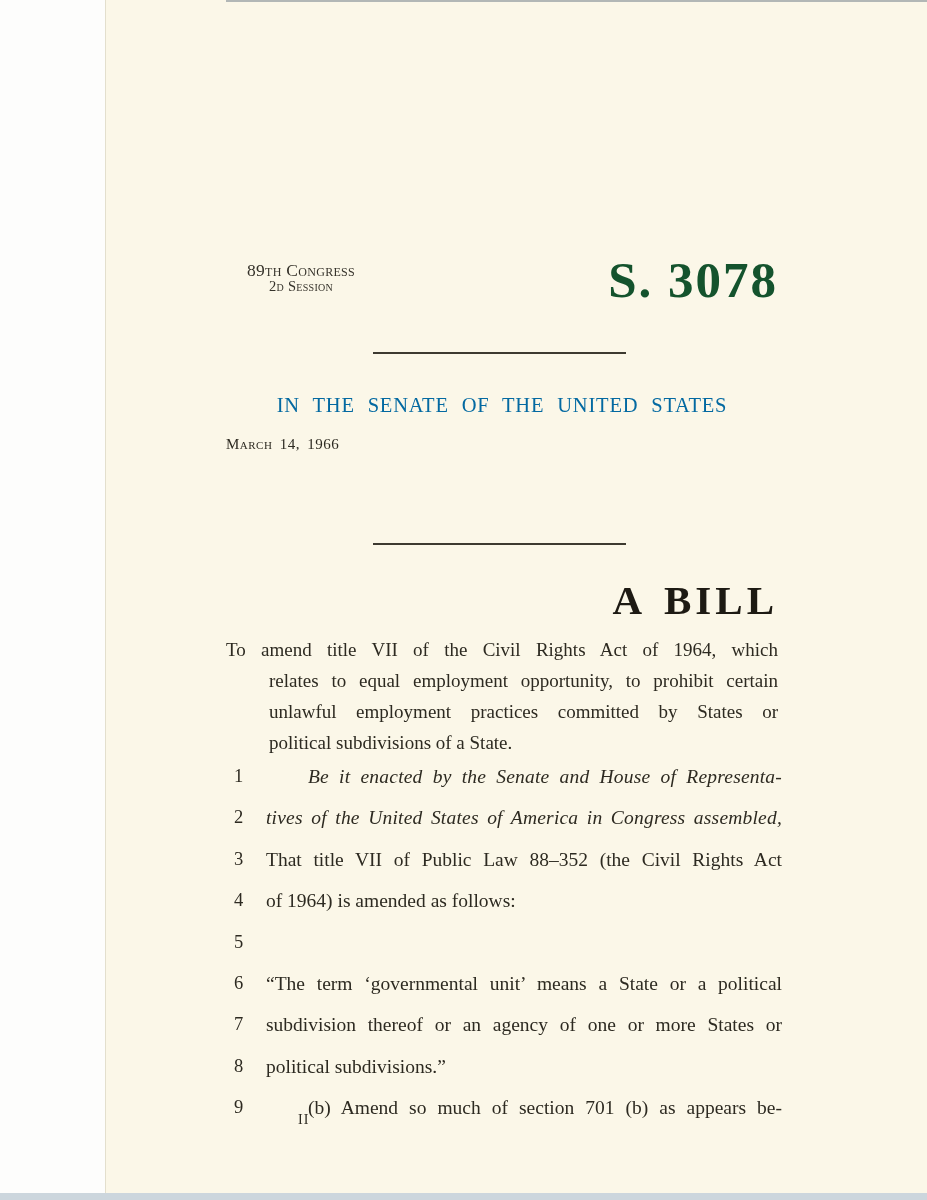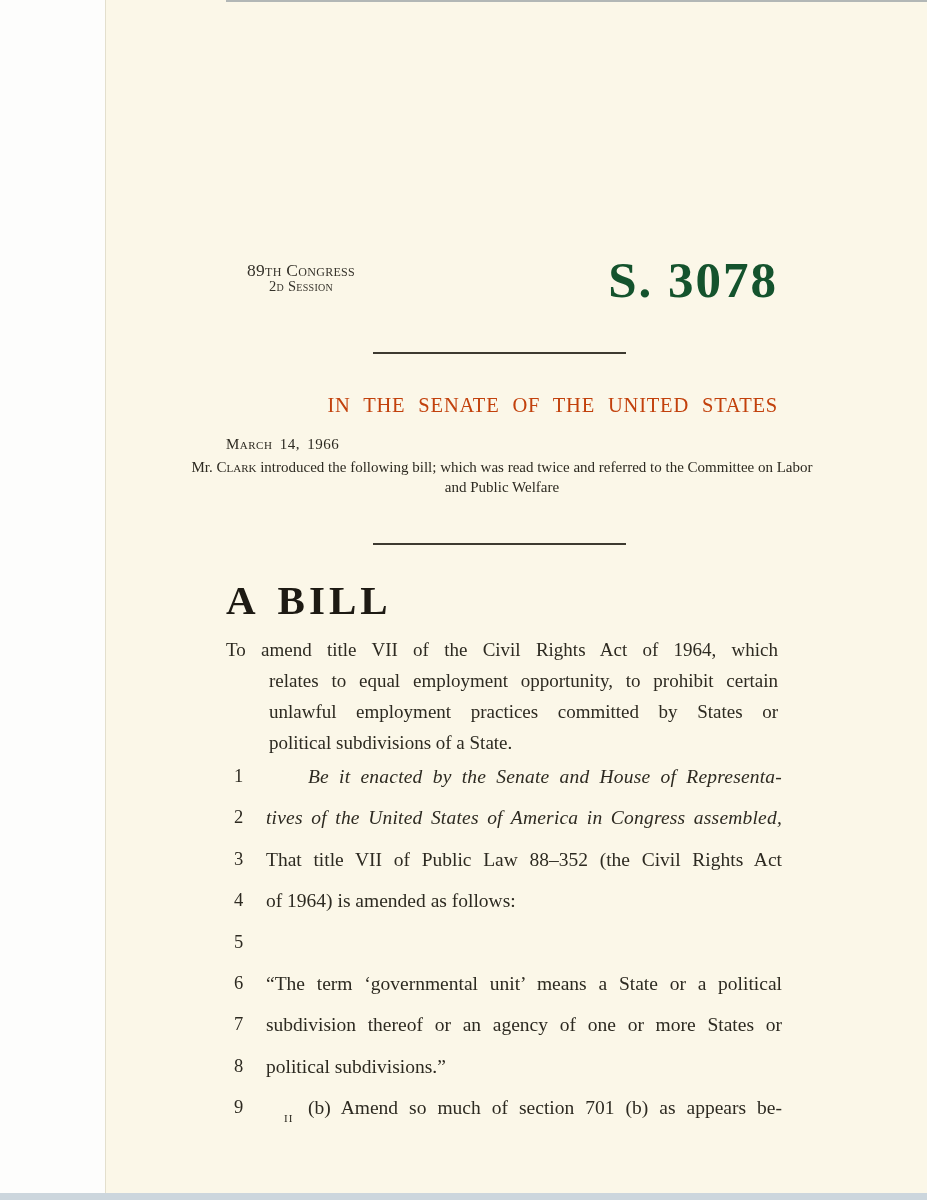--- a/index.html
+++ b/index.html
@@ -80,25 +80,25 @@
     left: 267px; 
   }
   .rule-1 { top: 352px; }
   .rule-2 { top: 543px; }
 
   .senate-line {
     position: absolute;
     top: 394px;
     left: 120px;
     width: 552px;
-    text-align: right;
+    text-align: center;
     font-size: 20.5px;
     letter-spacing: 0.8px;
     word-spacing: 7px;
-    color: #c2410c;
+    color: #0369a1;
     white-space: nowrap;
   }
   .date-line {
     position: absolute;
     top: 436px;
     left: 120px;
     width: 552px;
     text-align: left;
     font-size: 15px;
     letter-spacing: 0.5px;
@@ -112,21 +112,21 @@
     text-align: center;
     font-size: 15px;
     line-height: 1.35;
   }
 
   .bill-heading {
     position: absolute;
     top: 580px;
     left: 120px;
     width: 552px;
-    text-align: left;
+    text-align: right;
     font-size: 41px;
     font-weight: bold;
     letter-spacing: 4px;
     word-spacing: 6px;
     color: #1d1a13;
     line-height: 1;
   }
 
   
   .preamble {
@@ -168,22 +168,22 @@
     text-align: justify;
     text-align-last: justify;
   }
   .ltext.noj { text-align: left; text-align-last: left; }
   .ltext.ind { text-indent: 42px; }
   .ltext.ital { font-style: italic; letter-spacing: 0.2px; }
 
   .page-number {
     position: absolute;
     top: 1112px;
-    left: 178px;
-    font-size: 11px;
+    left: 192px;
+    font-size: 14px;
     letter-spacing: 1px;
   }
 </style>
 </head>
 <body>
 
 <div class="scan">
   <div class="paper">
     <div class="top-hairline"></div>
 
@@ -194,21 +194,20 @@
       </div>
       <div class="bill-number">S. 3078</div>
     </div>
 
     <div class="rule rule-1"></div>
 
     <div class="senate-line">IN THE SENATE OF THE UNITED STATES</div>
 
     <div class="date-line sc">March 14, 1966</div>
 
-    <div class="sponsor-line"><span>Mr. </span><span class="sc">Clark</span><span> introduced the following bill; which was read twice and referred to the Committee on Labor and Public Welfare</span></div>
 
     <div class="rule rule-2"></div>
 
     <div class="bill-heading">A BILL</div>
 
     <div class="preamble">
       <div class="pre-line">To amend title VII of the Civil Rights Act of 1964, which</div>
       <div class="pre-line cont">relates to equal employment opportunity, to prohibit certain</div>
       <div class="pre-line cont">unlawful employment practices committed by States or</div>
       <div class="pre-line cont last">political subdivisions of a State.</div>

